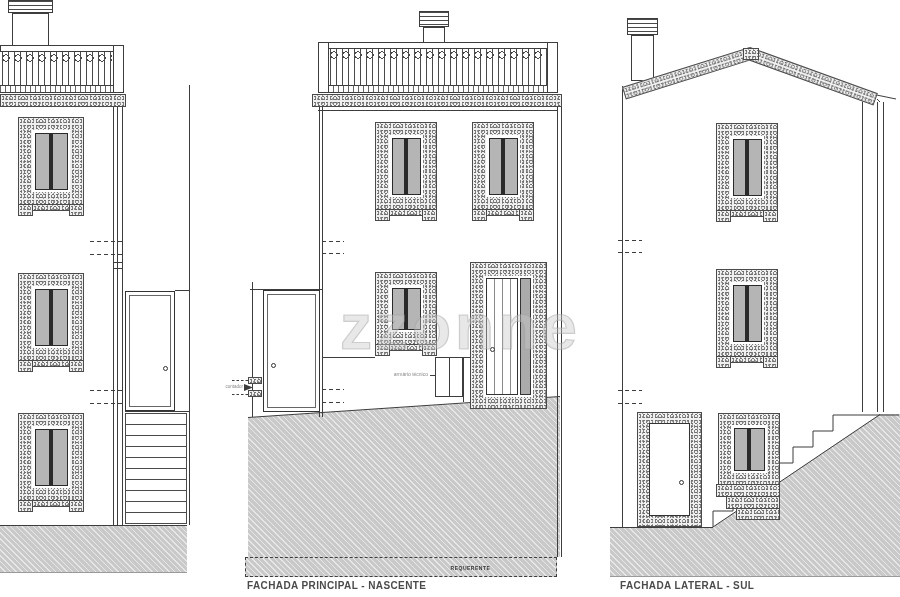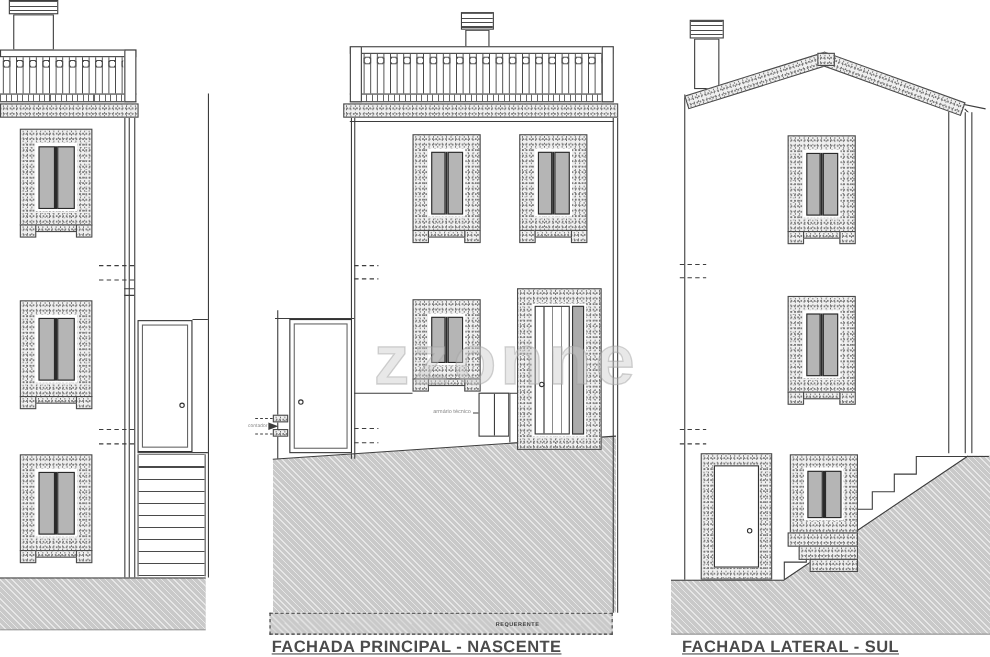--- a/index.html
+++ b/index.html
@@ -61,21 +61,21 @@
   
   .chim-cap { position:absolute; background:#fff; border:1px solid #3d3d3d;
     background-image:repeating-linear-gradient(180deg, #4a4a4a 0 1px, transparent 1px 4px); }
   .chim-body { position:absolute; background:#fff; border:1px solid #3d3d3d; }
   
   .stairs-front { position:absolute; border-left:1px solid #4a4a4a; border-right:1px solid #4a4a4a;
     background:repeating-linear-gradient(180deg, #4a4a4a 0 1px, transparent 1px 11px); }
   
   .downpipe { position:absolute; width:7px; background:#fff; border-left:1px solid #3d3d3d; border-right:1px solid #3d3d3d; }
   
-  .caption { position:absolute; font-weight:bold; font-size:15px; letter-spacing:.4px; color:#4b4b4b; white-space:nowrap;text-decoration:underline; }
+  .caption { position:absolute; font-weight:bold; font-size:10px; letter-spacing:.4px; color:#4b4b4b; white-space:nowrap; }
   .tiny { position:absolute; font-size:5px; color:#8a8a8a; white-space:nowrap; }
   .strip-label { position:absolute; font-size:5px; font-weight:bold; color:#3a3a3a; letter-spacing:.5px; }
   .cabinet { position:absolute; background:#fff; border:1px solid #3d3d3d; }
   .cab-div { position:absolute; left:50%; top:0; bottom:0; width:1px; background:#3d3d3d; }
   .watermark { position:absolute; left:340px; top:254px; font-size:64px; font-weight:bold; letter-spacing:4px;
     color:rgba(200,200,200,.42); -webkit-text-stroke:1.2px rgba(160,160,160,.45); z-index:9;margin-top:36px; }
   #lines { position:absolute; left:0; top:0; z-index:2; }
   .z1 { z-index:1; } .z3 { position:absolute; z-index:3; }
 </style>
 </head>

